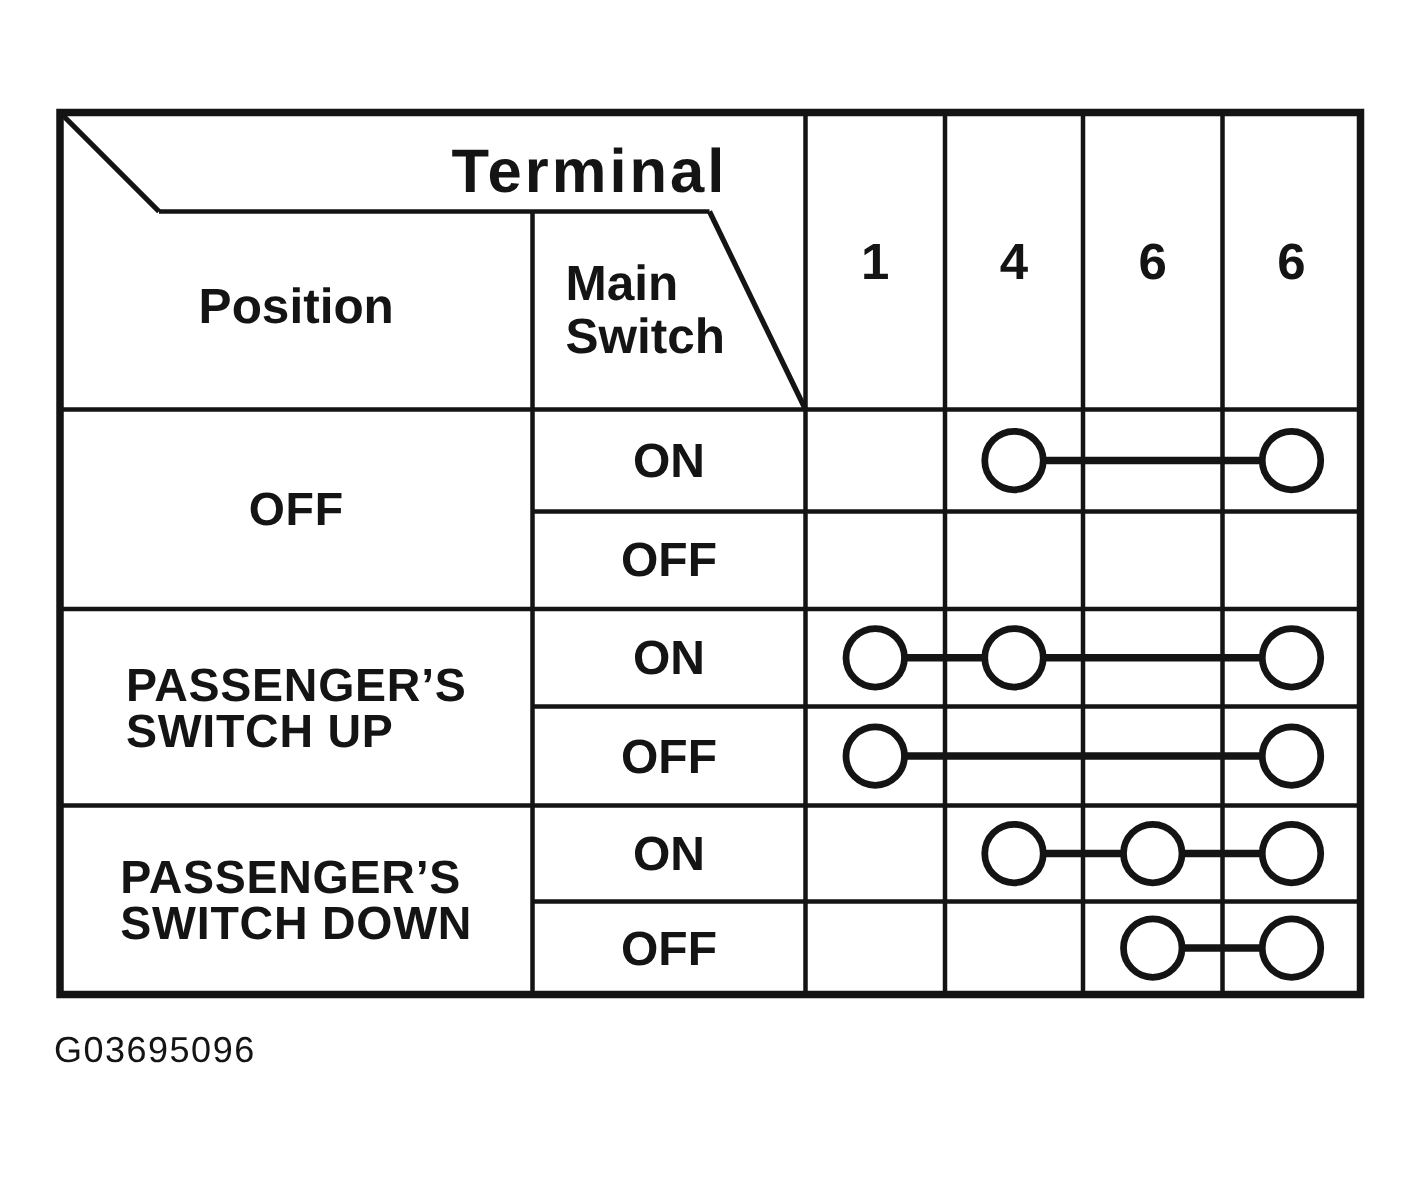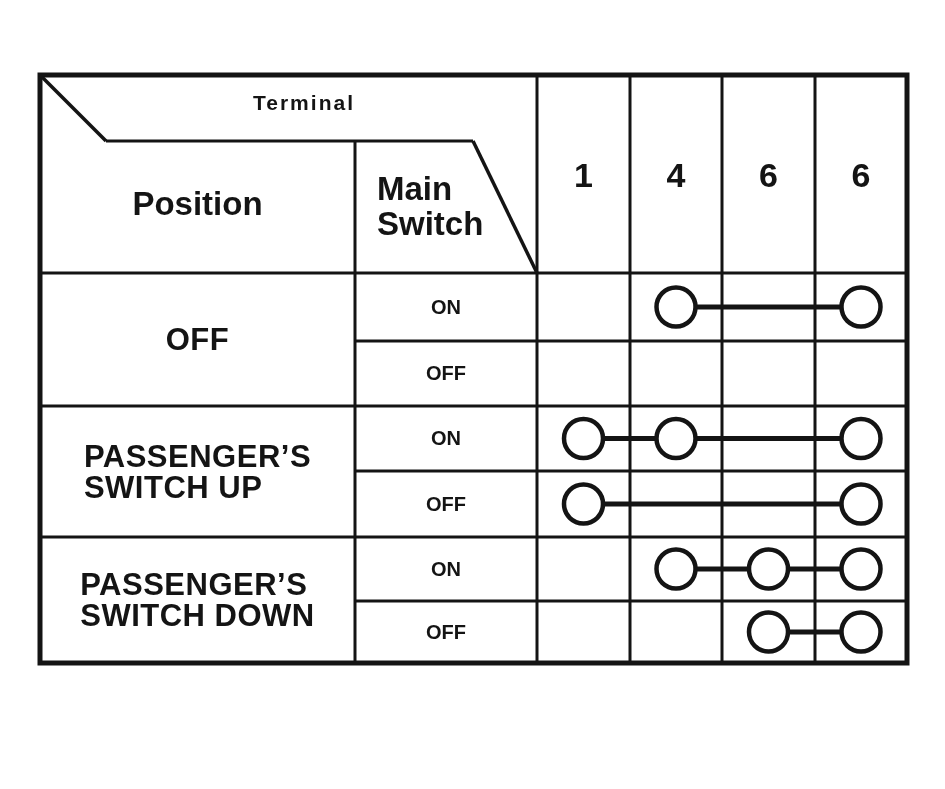--- a/index.html
+++ b/index.html
@@ -23,22 +23,22 @@
   }
   .txt {
     position: absolute;
     font-weight: 700;
     color: #141414;
   }
   .hdr-terminal {
     left: 253px;
     top: 91px;
     width: 280px;
-    text-align: left;
-    font-size: 21px;
+    text-align: center;
+    font-size: 41px;
     letter-spacing: 2px;
   }
   .hdr-position {
     left: 40px;
     top: 185px;
     width: 315px;
     text-align: center;
     font-size: 33px;
   }
   .hdr-mainswitch {
@@ -75,21 +75,21 @@
     letter-spacing: 0.5px;
   }
   .mslabel {
     position: absolute;
     left: 357px;
     width: 178px;
     display: flex;
     align-items: center;
     justify-content: center;
     font-weight: 700;
-    font-size: 20px;
+    font-size: 32px;
     color: #141414;
   }
   .caption {
     position: absolute;
     left: 36px;
     top: 687px;
     font-size: 24px;
     font-weight: 400;
     letter-spacing: 1px;
     color: #141414;
@@ -158,13 +158,14 @@
       <div class="mslabel" style="top: 406px; height: 65px;">ON</div>
       <div class="mslabel" style="top: 471px; height: 66px;">OFF</div>
       <div class="poslabel" style="top: 537px; height: 126px;">
         <span>PASSENGER’S
 SWITCH DOWN</span>
       </div>
       <div class="mslabel" style="top: 537px; height: 64px;">ON</div>
       <div class="mslabel" style="top: 601px; height: 62px;">OFF</div>
     </div>
 
+  <div class="caption">G03695096</div>
 </div>
 
 </body></html>

